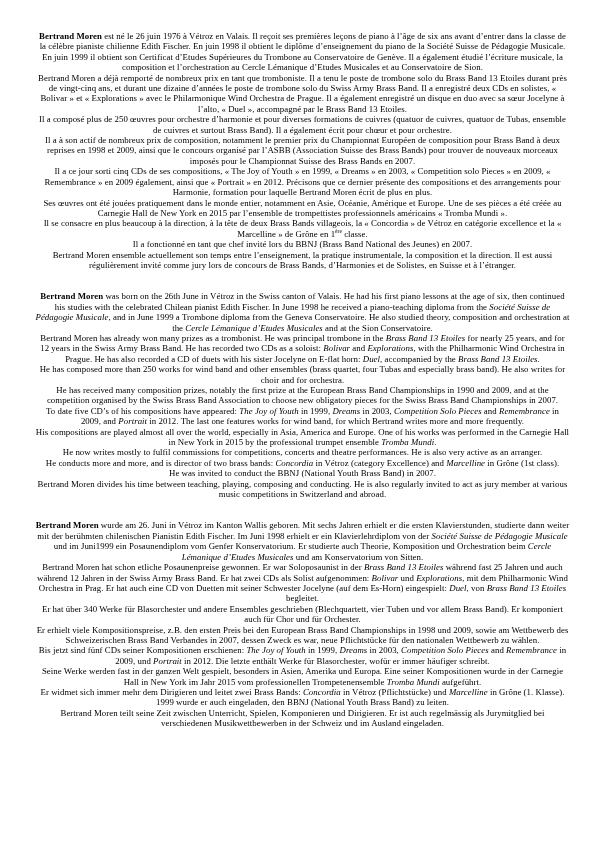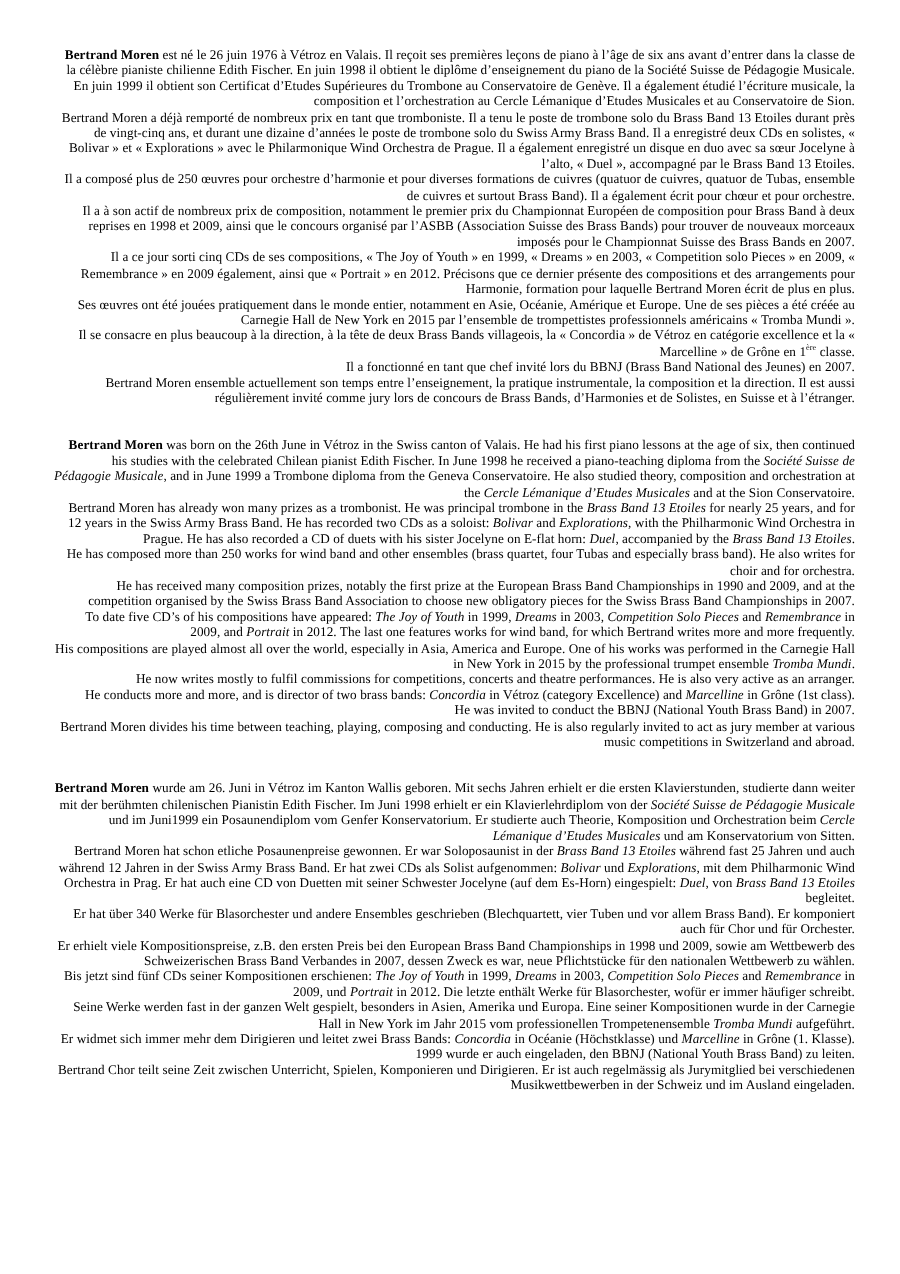--- a/index.html
+++ b/index.html
@@ -23,21 +23,21 @@
     width: 535px;
   }
   section.bio {
     margin: 0 0 21px 0;
   }
   section.bio p {
     margin: 0;
     padding: 0;
     font-size: 8.8px;
     line-height: 10.4px;
-    text-align: right;
+    text-align: center;
     letter-spacing: 0.05px;
   }
   section.bio p .b { font-weight: bold; }
   section.bio p .i { font-style: italic; }
   section.bio p sup {
     font-size: 0.62em;
     line-height: 0;
     vertical-align: super;
   }
 </style>
@@ -69,18 +69,18 @@
         <p><span>He was invited to conduct the BBNJ (National Youth Brass Band) in 2007.</span></p>
         <p><span>Bertrand Moren divides his time between teaching, playing, composing and conducting. He is also regularly invited to act as jury member at various music competitions in Switzerland and abroad.</span></p>
       </section>
     <section class="bio">
         <p><span class="b">Bertrand Moren</span><span> wurde am 26. Juni in Vétroz im Kanton Wallis geboren. Mit sechs Jahren erhielt er die ersten Klavierstunden, studierte dann weiter mit der berühmten chilenischen Pianistin Edith Fischer. Im Juni 1998 erhielt er ein Klavierlehrdiplom von der </span><span class="i">Société Suisse de Pédagogie Musicale</span><span> und im Juni1999 ein Posaunendiplom vom Genfer Konservatorium. Er studierte auch Theorie, Komposition und Orchestration beim </span><span class="i">Cercle Lémanique d’Etudes Musicales</span><span> und am Konservatorium von Sitten.</span></p>
         <p><span>Bertrand Moren hat schon etliche Posaunenpreise gewonnen. Er war Soloposaunist in der </span><span class="i">Brass Band 13 Etoiles</span><span> während fast 25 Jahren und auch während 12 Jahren in der Swiss Army Brass Band. Er hat zwei CDs als Solist aufgenommen: </span><span class="i">Bolivar</span><span> und </span><span class="i">Explorations</span><span>, mit dem Philharmonic Wind Orchestra in Prag. Er hat auch eine CD von Duetten mit seiner Schwester Jocelyne (auf dem Es-Horn) eingespielt: </span><span class="i">Duel</span><span>, von </span><span class="i">Brass Band 13 Etoiles</span><span> begleitet.</span></p>
         <p><span>Er hat über 340 Werke für Blasorchester und andere Ensembles geschrieben (Blechquartett, vier Tuben und vor allem Brass Band). Er komponiert auch für Chor und für Orchester.</span></p>
         <p><span>Er erhielt viele Kompositionspreise, z.B. den ersten Preis bei den European Brass Band Championships in 1998 und 2009, sowie am Wettbewerb des Schweizerischen Brass Band Verbandes in 2007, dessen Zweck es war, neue Pflichtstücke für den nationalen Wettbewerb zu wählen.</span></p>
         <p><span>Bis jetzt sind fünf CDs seiner Kompositionen erschienen: </span><span class="i">The Joy of Youth</span><span> in 1999, </span><span class="i">Dreams</span><span> in 2003, </span><span class="i">Competition Solo Pieces</span><span> and </span><span class="i">Remembrance</span><span> in 2009, und </span><span class="i">Portrait</span><span> in 2012. Die letzte enthält Werke für Blasorchester, wofür er immer häufiger schreibt.</span></p>
         <p><span>Seine Werke werden fast in der ganzen Welt gespielt, besonders in Asien, Amerika und Europa. Eine seiner Kompositionen wurde in der Carnegie Hall in New York im Jahr 2015 vom professionellen Trompetenensemble </span><span class="i">Tromba Mundi</span><span> aufgeführt.</span></p>
-        <p><span>Er widmet sich immer mehr dem Dirigieren und leitet zwei Brass Bands: </span><span class="i">Concordia</span><span> in Océanie (Höchstklasse) und </span><span class="i">Marcelline</span><span> in Grône (1. Klasse).</span></p>
+        <p><span>Er widmet sich immer mehr dem Dirigieren und leitet zwei Brass Bands: </span><span class="i">Concordia</span><span> in Vétroz (Pflichtstücke) und </span><span class="i">Marcelline</span><span> in Grône (1. Klasse).</span></p>
         <p><span>1999 wurde er auch eingeladen, den BBNJ (National Youth Brass Band) zu leiten.</span></p>
-        <p><span>Bertrand Chor teilt seine Zeit zwischen Unterricht, Spielen, Komponieren und Dirigieren. Er ist auch regelmässig als Jurymitglied bei verschiedenen Musikwettbewerben in der Schweiz und im Ausland eingeladen.</span></p>
+        <p><span>Bertrand Moren teilt seine Zeit zwischen Unterricht, Spielen, Komponieren und Dirigieren. Er ist auch regelmässig als Jurymitglied bei verschiedenen Musikwettbewerben in der Schweiz und im Ausland eingeladen.</span></p>
       </section>
   </div>
 </div>
 
 </body></html>

